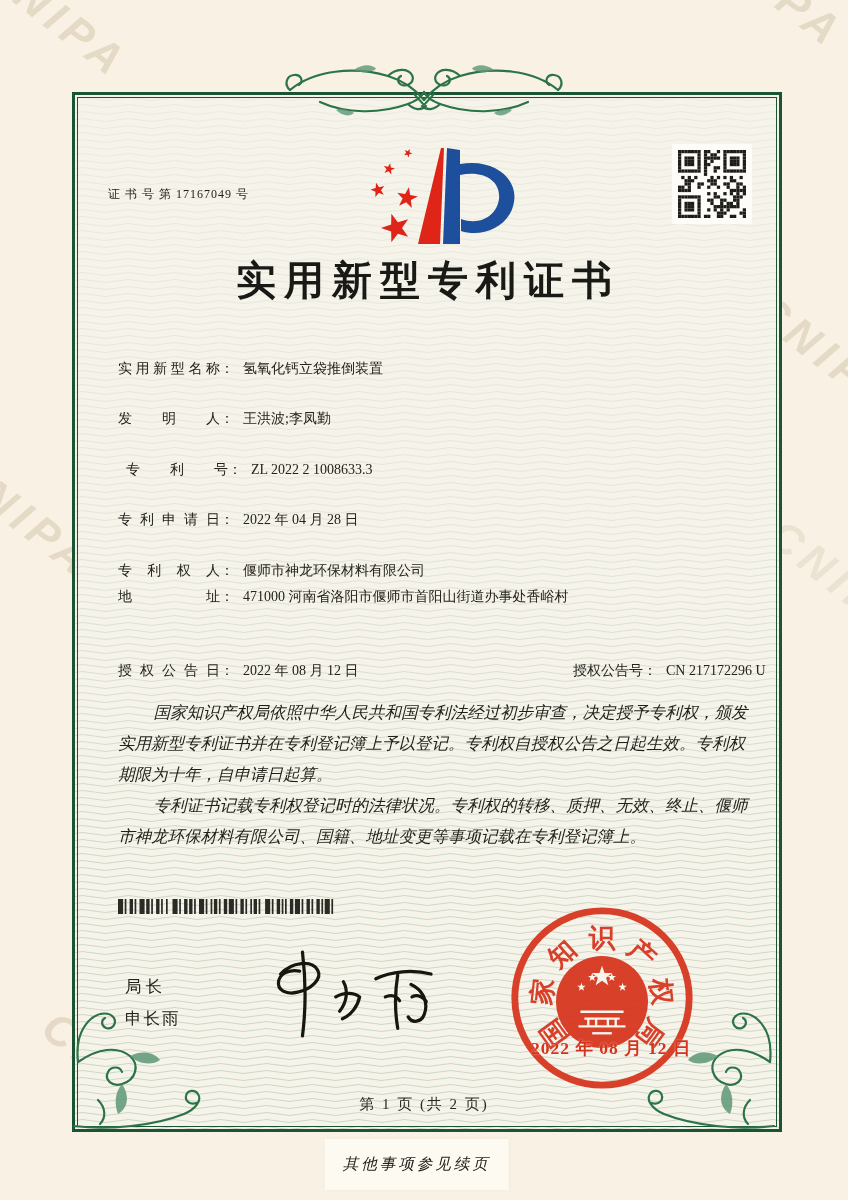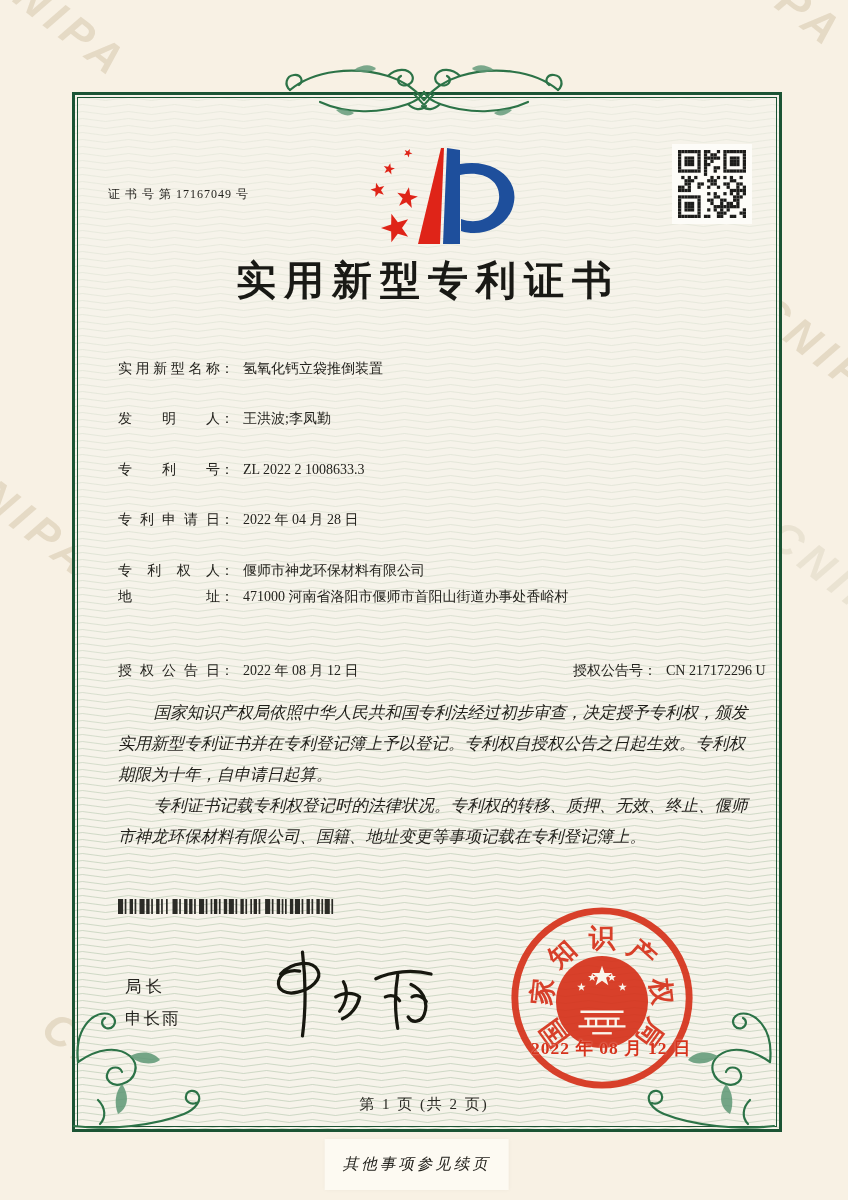--- a/index.html
+++ b/index.html
@@ -485,21 +485,21 @@
   </div>
 
   <div id="title" class="abs">实用新型专利证书</div>
 
   <div class="row" style="top:360px;">
     <span class="flabel">实用新型名称</span><span>：</span><span class="fvalue">氢氧化钙立袋推倒装置</span>
   </div>
   <div class="row" style="top:410px;">
     <span class="flabel">发明人</span><span>：</span><span class="fvalue">王洪波;李凤勤</span>
   </div>
-  <div class="row" style="top:461px;">
+  <div class="row" style="top:461px;margin-left:8px;">
     <span class="flabel">专利号</span><span>：</span><span class="fvalue">ZL 2022 2 1008633.3</span>
   </div>
   <div class="row" style="top:511px;">
     <span class="flabel">专利申请日</span><span>：</span><span class="fvalue">2022 年 04 月 28 日</span>
   </div>
   <div class="row" style="top:562px;">
     <span class="flabel">专利权人</span><span>：</span><span class="fvalue">偃师市神龙环保材料有限公司</span>
   </div>
   <div class="row" style="top:588px;">
     <span class="flabel">地址</span><span>：</span><span class="fvalue">471000 河南省洛阳市偃师市首阳山街道办事处香峪村</span>

